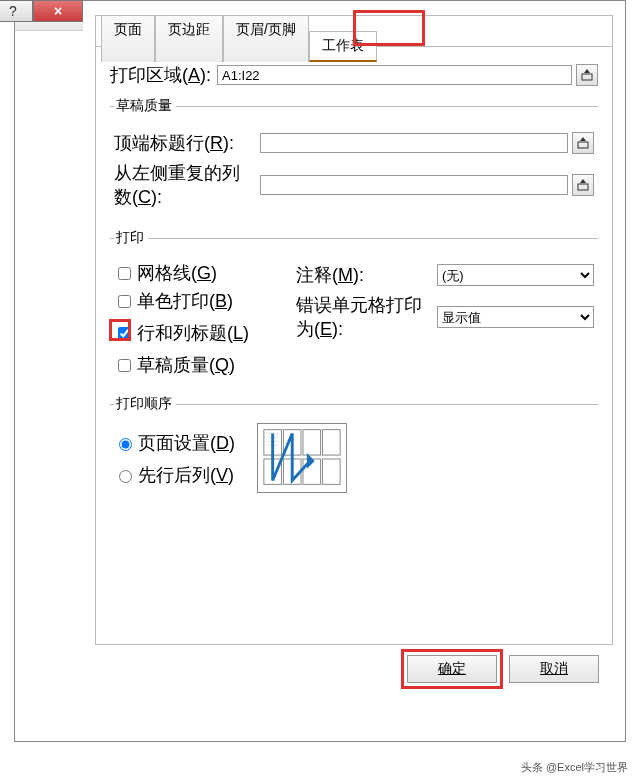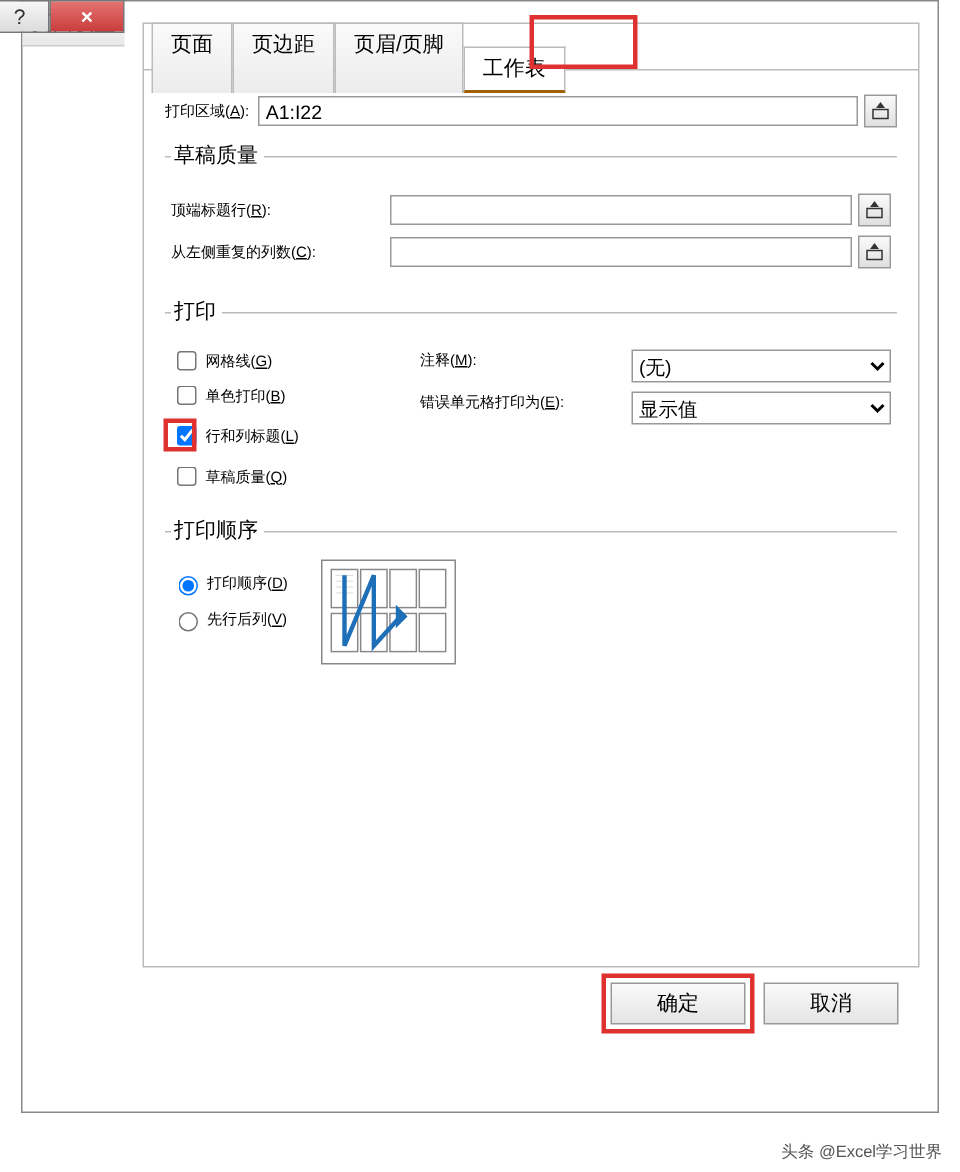--- a/index.html
+++ b/index.html
@@ -14,39 +14,39 @@
 .content { flex: 1; padding: 14px 12px 10px 12px; position: relative; }
 .tabs-wrap { border: 1px solid #bbb; height: 630px; position: relative; }
 .tabs-row { display: flex; position: absolute; top: -1px; left: 5px; }
 .tab { border: 1px solid #bbb; background: linear-gradient(#fafafa,#ececec); padding: 5px 12px 5px 12px; font-size: 14px; border-bottom: none; margin-right: 0px; z-index: 2; }
 .tab.active { background: #fff; z-index: 3; position: relative; top: 0px; border-bottom: 2px solid #a16207; margin-top: 16px; }
 .highlight-red { position: absolute; border: 3px solid #e03131; z-index: 5; pointer-events: none; }
 .tab-body { position: absolute; top: 30px; left: 0; right: 0; bottom: 0; background: #fff; border-top: 1px solid #bbb; padding: 10px 14px 8px 14px; }
 fieldset { border: none; border-top: 1px solid #bbb; margin: 10px 0 2px 0; padding: 10px 4px 4px 4px; }
 legend { font-size: 14px; padding-right: 4px; }
 .row { display: flex; align-items: center; margin: 6px 0; }
-.label { font-size: 10px; margin-right: 6px; }
+.label { font-size: 18px; margin-right: 6px; }
 .underline { text-decoration: underline; }
 input.text { flex: 1; height: 20px; border: 1px solid #999; padding: 0 4px; font-size: 13px; background: #fff; }
 .range-btn { width: 22px; height: 22px; border: 1px solid #999; background: linear-gradient(#fafafa,#e0e0e0); margin-left: 4px; display: flex; align-items: center; justify-content: center; }
 .range-btn svg { width: 12px; height: 12px; }
 .check-row { display: flex; align-items: center; margin: 4px 0; }
 .check-row input[type=checkbox] { margin-right: 6px; }
-.print-grid { display: flex; gap: 16px; }
+.print-grid { display: flex; gap: 32px; }
 .left-col { width: 150px; }
 .right-col { flex: 1; }
-.sel-row { display: flex; margin: 6px 0; }
+.sel-row { display: flex; align-items: center; margin: 6px 0; }
 .sel-row .label { width: 135px; }
 select.sel { flex: 1; height: 22px; border: 1px solid #999; font-size: 13px; background: #fff; }
 .order-body { display: flex; gap: 16px; align-items: flex-start; }
 .radio-col { }
 .radio-row { display: flex; align-items: center; margin: 8px 0; }
 .radio-row input[type=radio] { margin-right: 6px; }
 .order-img { width: 90px; height: 70px; border: 1px solid #888; background: #fff; display: flex; align-items: center; justify-content: center; }
-.btn { height: 28px; border: 1px solid #999; background: linear-gradient(#fafafa,#e4e4e4); font-size: 14px; padding: 0 18px; display: inline-flex; align-items: center; justify-content: center; }
+.btn { height: 28px; border: 1px solid #999; background: linear-gradient(#fafafa,#e4e4e4); font-size: 14px; padding: 0 18px; display: inline-flex; align-items: center; justify-content: center; text-decoration: underline; }
 .options-row { display: flex; justify-content: flex-end; margin-top: 220px; }
 .footer { display: flex; justify-content: flex-end; gap: 12px; padding: 10px 14px 0 0; }
 .watermark { position: absolute; bottom: 6px; right: 12px; font-size: 11px; color: #555; }
 .chk-hl { position: relative; display: inline-flex; }
 </style>
 </head>
 <body>
 
 <div class="window">
 
@@ -172,21 +172,21 @@
           </div>
         </fieldset>
 
         <fieldset>
           <legend>打印顺序</legend>
           <div class="order-body">
             <div class="radio-col">
               <div class="radio-row">
                 <input type="radio" name="ord" checked="" style="">
                 <span class="label">
-                  <span>打印顺序(</span><span class="underline">D</span><span>)</span>
+                  <span>页面设置(</span><span class="underline">D</span><span>)</span>
                 </span>
               </div>
               <div class="radio-row">
                 <input type="radio" name="ord" style="">
                 <span class="label">
                   <span>先行后列(</span><span class="underline">V</span><span>)</span>
                 </span>
               </div>
             </div>
             <div class="order-img">

